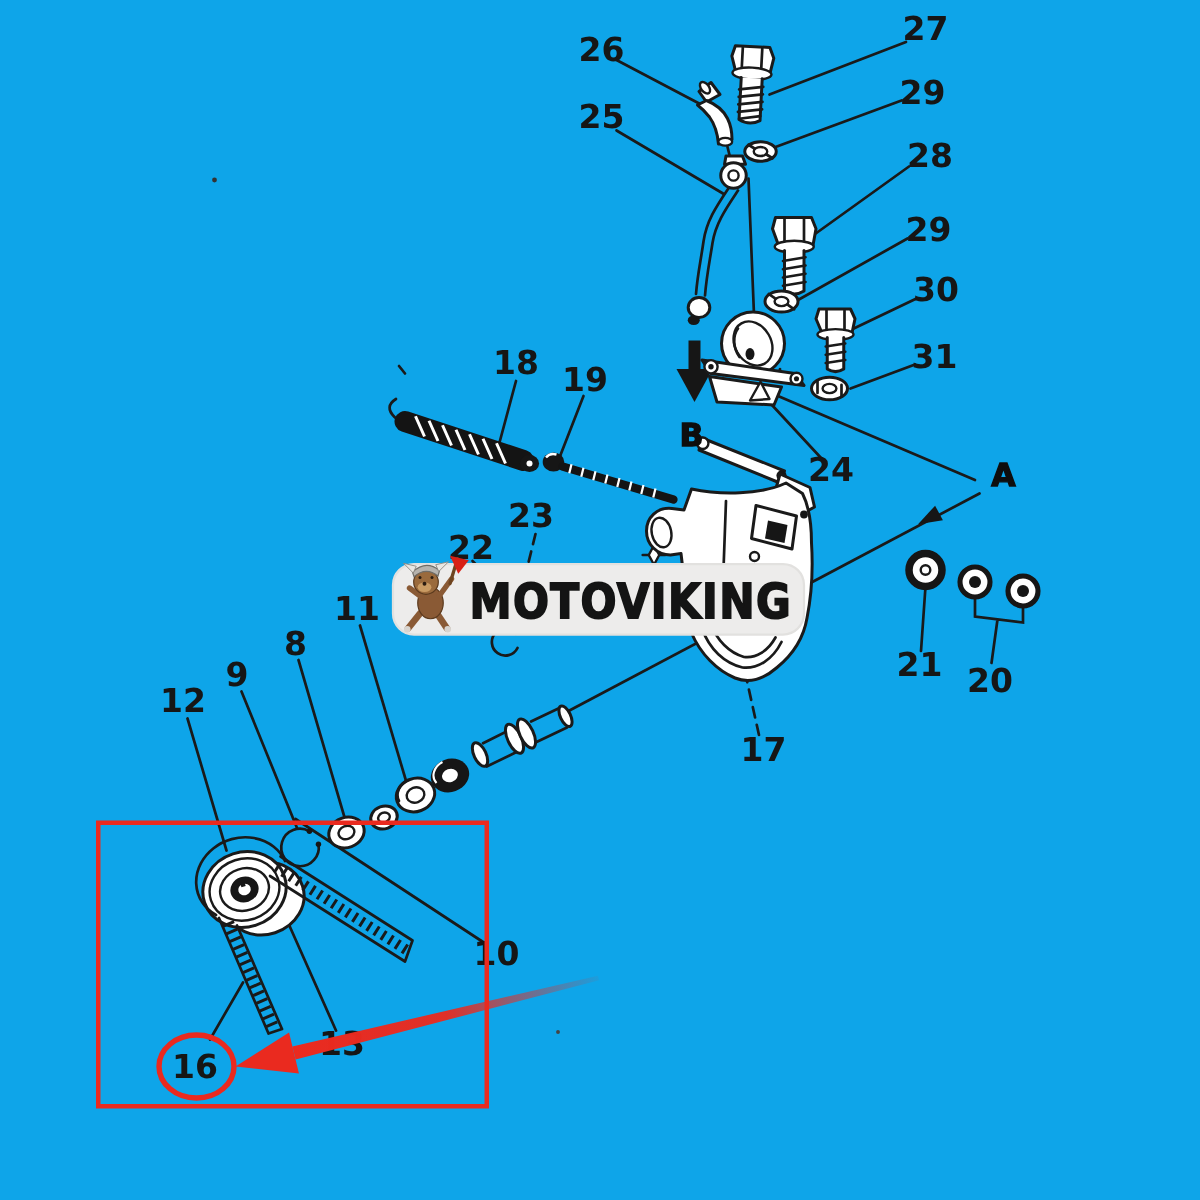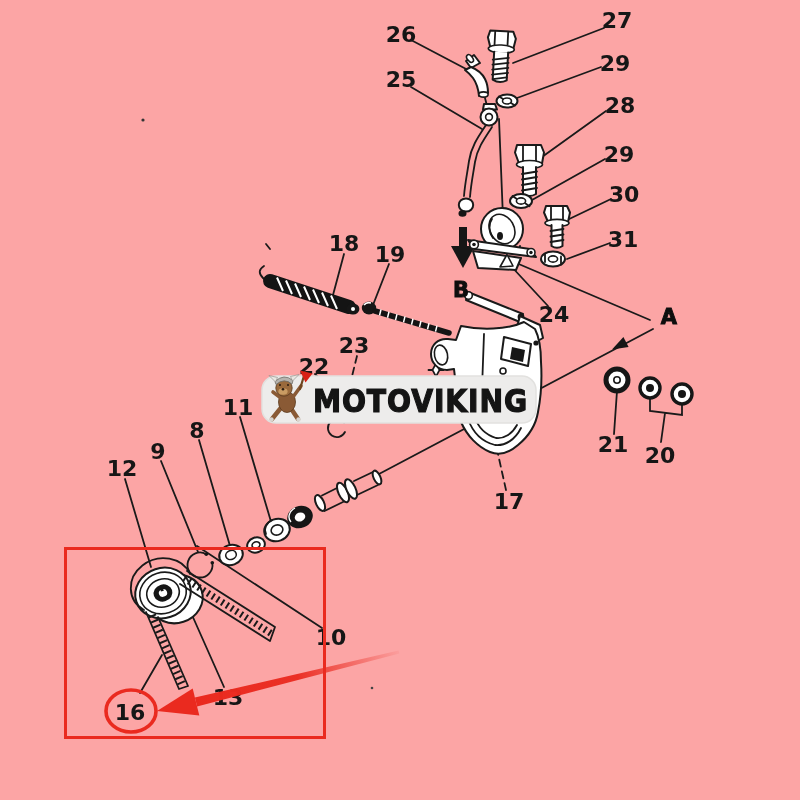--- a/index.html
+++ b/index.html
@@ -1,16 +1,16 @@
 <!DOCTYPE html>
 <html><head>
 <meta charset="utf-8">
 <style>
   html,body{margin:0;padding:0;background:#fff;}
-  .stage{position:relative;width:800px;height:800px;background:#fca5a5;overflow:hidden;}
+  .stage{position:relative;width:800px;height:800px;background:#0ea5e9;overflow:hidden;}
   svg{display:block;}
   .callout{font-family:"DejaVu Sans",sans-serif;font-weight:bold;font-size:22px;fill:#161616;}
   .letter{font-family:"DejaVu Sans",sans-serif;font-weight:900;font-size:21px;fill:#0e0e0e;stroke:#0e0e0e;stroke-width:0.9;}
   .brand{font-family:"DejaVu Sans",sans-serif;font-weight:900;font-size:32px;fill:#141414;stroke:#141414;stroke-width:1.2;letter-spacing:1px;}
   .ln{stroke:#1a1a1a;stroke-width:1.8;fill:none;stroke-linecap:round;}
   .lnd{stroke:#1a1a1a;stroke-width:1.8;fill:none;stroke-linecap:round;stroke-dasharray:7 5;}
   .part{fill:#ffffff;stroke:#1a1a1a;stroke-width:2;stroke-linejoin:round;stroke-linecap:round;}
   .partthin{fill:#ffffff;stroke:#1a1a1a;stroke-width:1.6;stroke-linejoin:round;}
   .dark{fill:#161616;stroke:none;}
   .teeth{stroke:#1a1a1a;fill:none;stroke-dasharray:2 3.6;}

